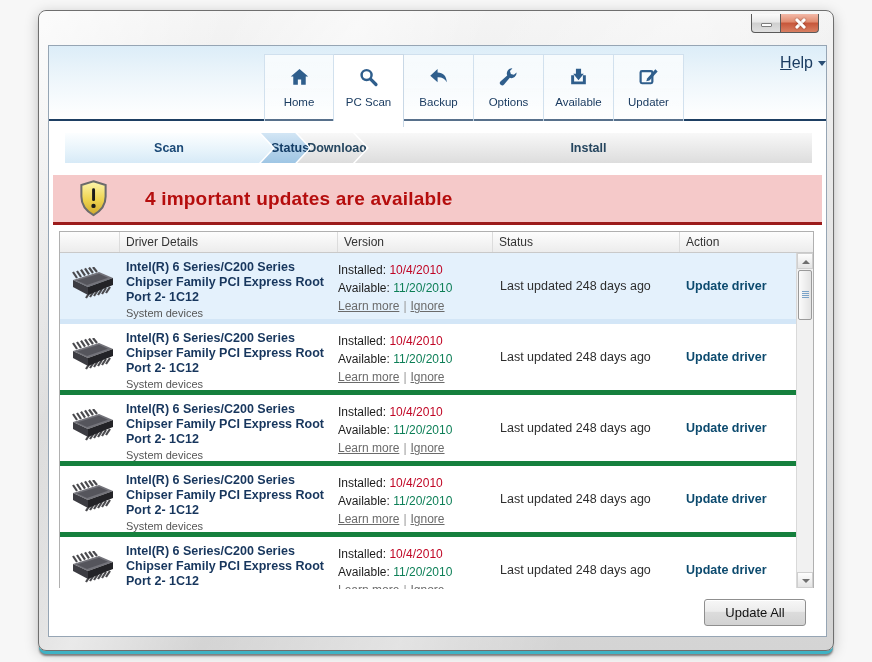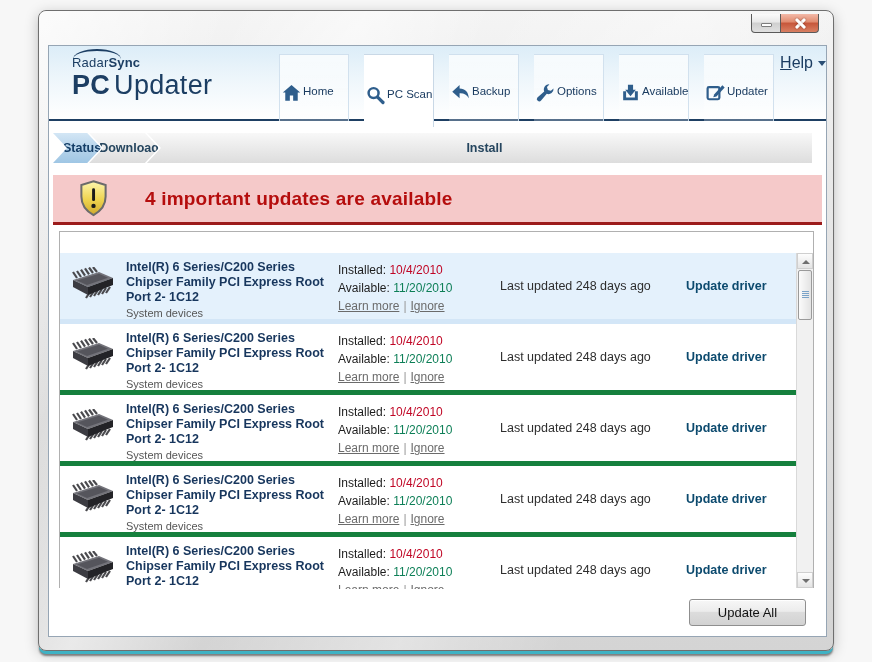--- a/index.html
+++ b/index.html
@@ -61,21 +61,21 @@
   .logo-arc { position:absolute; left:1px; top:-6px; width:48px; height:10px;
     border-top:2px solid #1c3e63; border-radius:50% 50% 0 0 / 100% 100% 0 0; }
   .logo-main { font-size:27px; line-height:30px; letter-spacing:.3px; }
   .logo-main b { font-weight:700; margin-right:4px; }
 
   .tabs { position:absolute; left:215px; top:0; height:75px; display:flex; }
   .tab {
     width:70px; margin-top:8px; height:67px; position:relative; cursor:pointer;
     background:linear-gradient(180deg,rgba(255,255,255,.75),rgba(255,255,255,.25));
     border:1px solid rgba(205,222,236,.9); border-bottom:none;
-    display:flex; flex-direction:row; align-items:center; z-index:1;margin-left:15px;
+    display:flex; flex-direction:column; align-items:center; z-index:1;
   }
   .tab + .tab { border-left:none; }
   .tab.active { background:#fff; height:73px; z-index:3; border-color:#c9d8e6; }
   .tab .nav-icon { margin-top:9px; height:26px; display:flex; align-items:center; }
   .tab .nav-label { margin-top:6px; font-size:11.5px; color:#1b3c61; }
 
   .help { position:absolute; right:0; top:8px; font-size:16px; color:#1b3c61; cursor:pointer; }
   .help .u { text-decoration:underline; }
   .help-caret { display:inline-block; margin-left:5px; vertical-align:2px;
     width:0; height:0; border-left:4px solid transparent; border-right:4px solid transparent;
@@ -142,21 +142,21 @@
     border-left:4px solid transparent; border-right:4px solid transparent; border-bottom:4px solid #6f6f6f; }
   .tri-down { position:absolute; left:4px; top:6px; width:0; height:0;
     border-left:4px solid transparent; border-right:4px solid transparent; border-top:4px solid #6f6f6f; }
   .sb-thumb { position:absolute; left:1px; top:17px; width:14px; height:50px;
     background:linear-gradient(90deg,#fbfbfb,#e3e3e3); border:1px solid #9a9a9a; border-radius:2px; }
   .sb-grip { position:absolute; left:3px; top:20px; width:7px; }
   .sb-grip i { display:block; height:1px; background:#7aa3c8; margin-bottom:1px; }
 
   
   .btn-update-all {
-    position:absolute; right:20px; bottom:10px; width:117px; height:27px;
+    position:absolute; right:20px; bottom:10px; width:102px; height:27px;
     font-family:"Liberation Sans",sans-serif; font-size:13px; color:#111;
     background:linear-gradient(180deg,#f7f7f7 0%,#ececec 45%,#dcdcdc 50%,#d2d2d2 100%);
     border:1px solid #8f8f8f; border-radius:3px;
     box-shadow:inset 0 1px 0 rgba(255,255,255,.9); cursor:pointer;
   }
 </style>
 </head>
 <body>
 
 <div class="window">
@@ -165,28 +165,20 @@
       <span class="glyph-min"></span>
     </div>
     <div class="win-btn close">
       <span class="glyph-x"></span>
     </div>
   </div>
 
   <div class="panel">
 
     <div class="header">
-      <div class="logo">
-        <div class="logo-top">
-          <span class="logo-arc"></span><span>Radar</span><span class="bold">Sync</span>
-        </div>
-        <div class="logo-main">
-          <b>PC</b><span>Updater</span>
-        </div>
-      </div>
 
       <div class="tabs">
         <div class="tab">
           <span class="nav-icon">
             <svg width="23" height="22" viewBox="0 0 24 24">
                 <path fill="#2f5e8c" d="M12 3.2 L21.5 11.5 H18.8 V20.5 H13.8 V14.8 H10.2 V20.5 H5.2 V11.5 H2.5 Z"></path>
               </svg>
           </span>
           <span class="nav-label">Home</span>
         </div>
@@ -236,20 +228,21 @@
           <span class="nav-label">Updater</span>
         </div>
       </div>
 
       <div class="help">
         <span class="u">H</span><span>elp</span><span class="help-caret"></span>
       </div>
     </div>
 
     <div class="steps">
+      <div class="step first s-light">Scan</div>
       <div class="step notch s-active">Status</div>
       <div class="step notch s-gray">Download</div>
       <div class="step notch last s-gray">Install</div>
     </div>
 
     <div class="alert">
       <svg width="31" height="37" viewBox="0 0 24 29">
         <defs>
           <linearGradient id="gold" x1="0" y1="0" x2="0" y2="1">
             <stop offset="0" stop-color="#fdf6ae"></stop>
@@ -258,20 +251,27 @@
           </linearGradient>
         </defs>
         <path d="M12 1 L21.5 4 V13 C21.5 20.5 17 24.8 12 27.5 C7 24.8 2.5 20.5 2.5 13 V4 Z" fill="url(#gold)" stroke="#6b6b6b" stroke-width="1.6"></path>
         <rect x="10.9" y="6.5" width="2.3" height="10" rx="1.1" fill="#1a1a1a"></rect>
         <circle cx="12" cy="20.3" r="1.7" fill="#1a1a1a"></circle>
       </svg>
       <span class="alert-msg">4 important updates are available</span>
     </div>
 
     <div class="table">
+      <div class="thead">
+        <div class="th"></div>
+        <div class="th">Driver Details</div>
+        <div class="th">Version</div>
+        <div class="th">Status</div>
+        <div class="th">Action</div>
+      </div>
       <div class="tbody" id="tbody">
   <div class="trow selected">
     <div class="cell-icon">
       <svg width="54" height="36" viewBox="0 0 54 36">
         <g stroke="#4a4a4e" stroke-width="2.2">
           <line x1="14" y1="11" x2="10" y2="5"></line>
                   <line x1="18" y1="10" x2="14" y2="4"></line>
           <line x1="22" y1="8.6" x2="18" y2="2.6"></line>
                   <line x1="26" y1="7.3" x2="22" y2="1.3"></line>
           <line x1="30" y1="6" x2="26" y2="0.5"></line>

